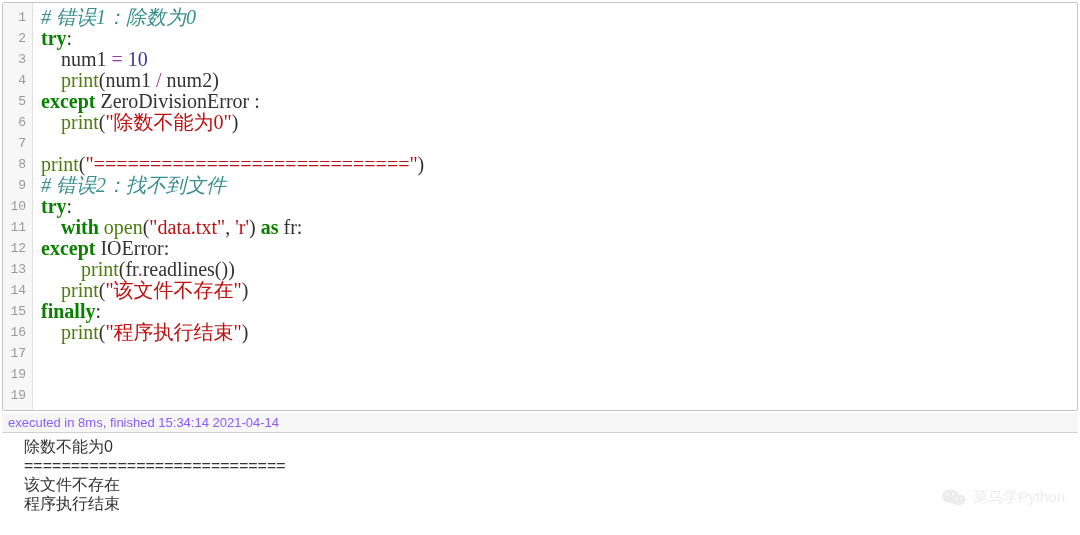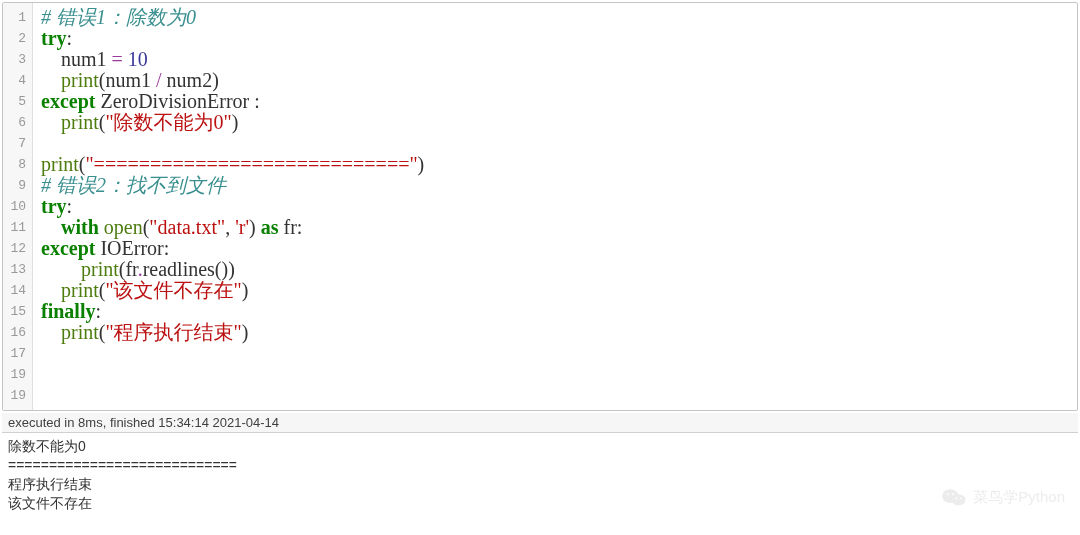--- a/index.html
+++ b/index.html
@@ -42,33 +42,33 @@
   .tok-keyword { color: #0a8000; font-weight: bold; margin-top: 32px; }
   .tok-builtin { color: #4d7c0f; }
   .tok-number { color: #3a3a9a; }
   .tok-string { color: #bb1111; }
   .tok-op { color: #9a3a9a; }
   .tok-name { color: #333; }
   .tok-error { color: #333; }
   .status-bar {
     font-family: Arial, "Microsoft YaHei", sans-serif;
     font-size: 13px;
-    color: #404040;
+    color: #8b5cf6;
     padding: 2px 6px;
     border-bottom: 1px solid #d0d0d0;
     background: #f6f6f6;
     margin: 0 2px;
   }
   .output-area {
     font-family: Arial, "Microsoft YaHei", "SimSun", sans-serif;
-    font-size: 14px;
+    font-size: 16px;
     color: #333;
     padding: 4px 6px;
     line-height: 19px;
-    margin: 0 2px;
+    margin: 0 18px;
   }
   .output-line { white-space: pre; }
   .watermark {
     position: absolute;
     right: 15px;
     bottom: 25px;
     display: flex;
     align-items: center;
     gap: 6px;
     opacity: 0.55;
@@ -130,22 +130,22 @@
     <div class="code-line"></div>
     <div class="code-line"></div>
   </div>
 </div>
 
 <div class="status-bar">executed in 8ms, finished 15:34:14 2021-04-14</div>
 
 <div class="output-area">
   <div class="output-line">除数不能为0</div>
   <div class="output-line">============================</div>
+  <div class="output-line">该文件不存在</div>
   <div class="output-line">程序执行结束</div>
-  <div class="output-line">该文件不存在</div>
 </div>
 
 <div class="watermark">
   <span class="watermark-icon">
     <svg viewBox="0 0 28 24" width="26" height="22" fill="#ddd">
       <ellipse cx="10" cy="11" rx="9" ry="7.5"></ellipse>
       <ellipse cx="19" cy="15" rx="7.5" ry="6"></ellipse>
       <circle cx="7" cy="9" r="1.2" fill="#fff"></circle>
       <circle cx="13" cy="9" r="1.2" fill="#fff"></circle>
       <circle cx="16.5" cy="13.5" r="1" fill="#fff"></circle>

